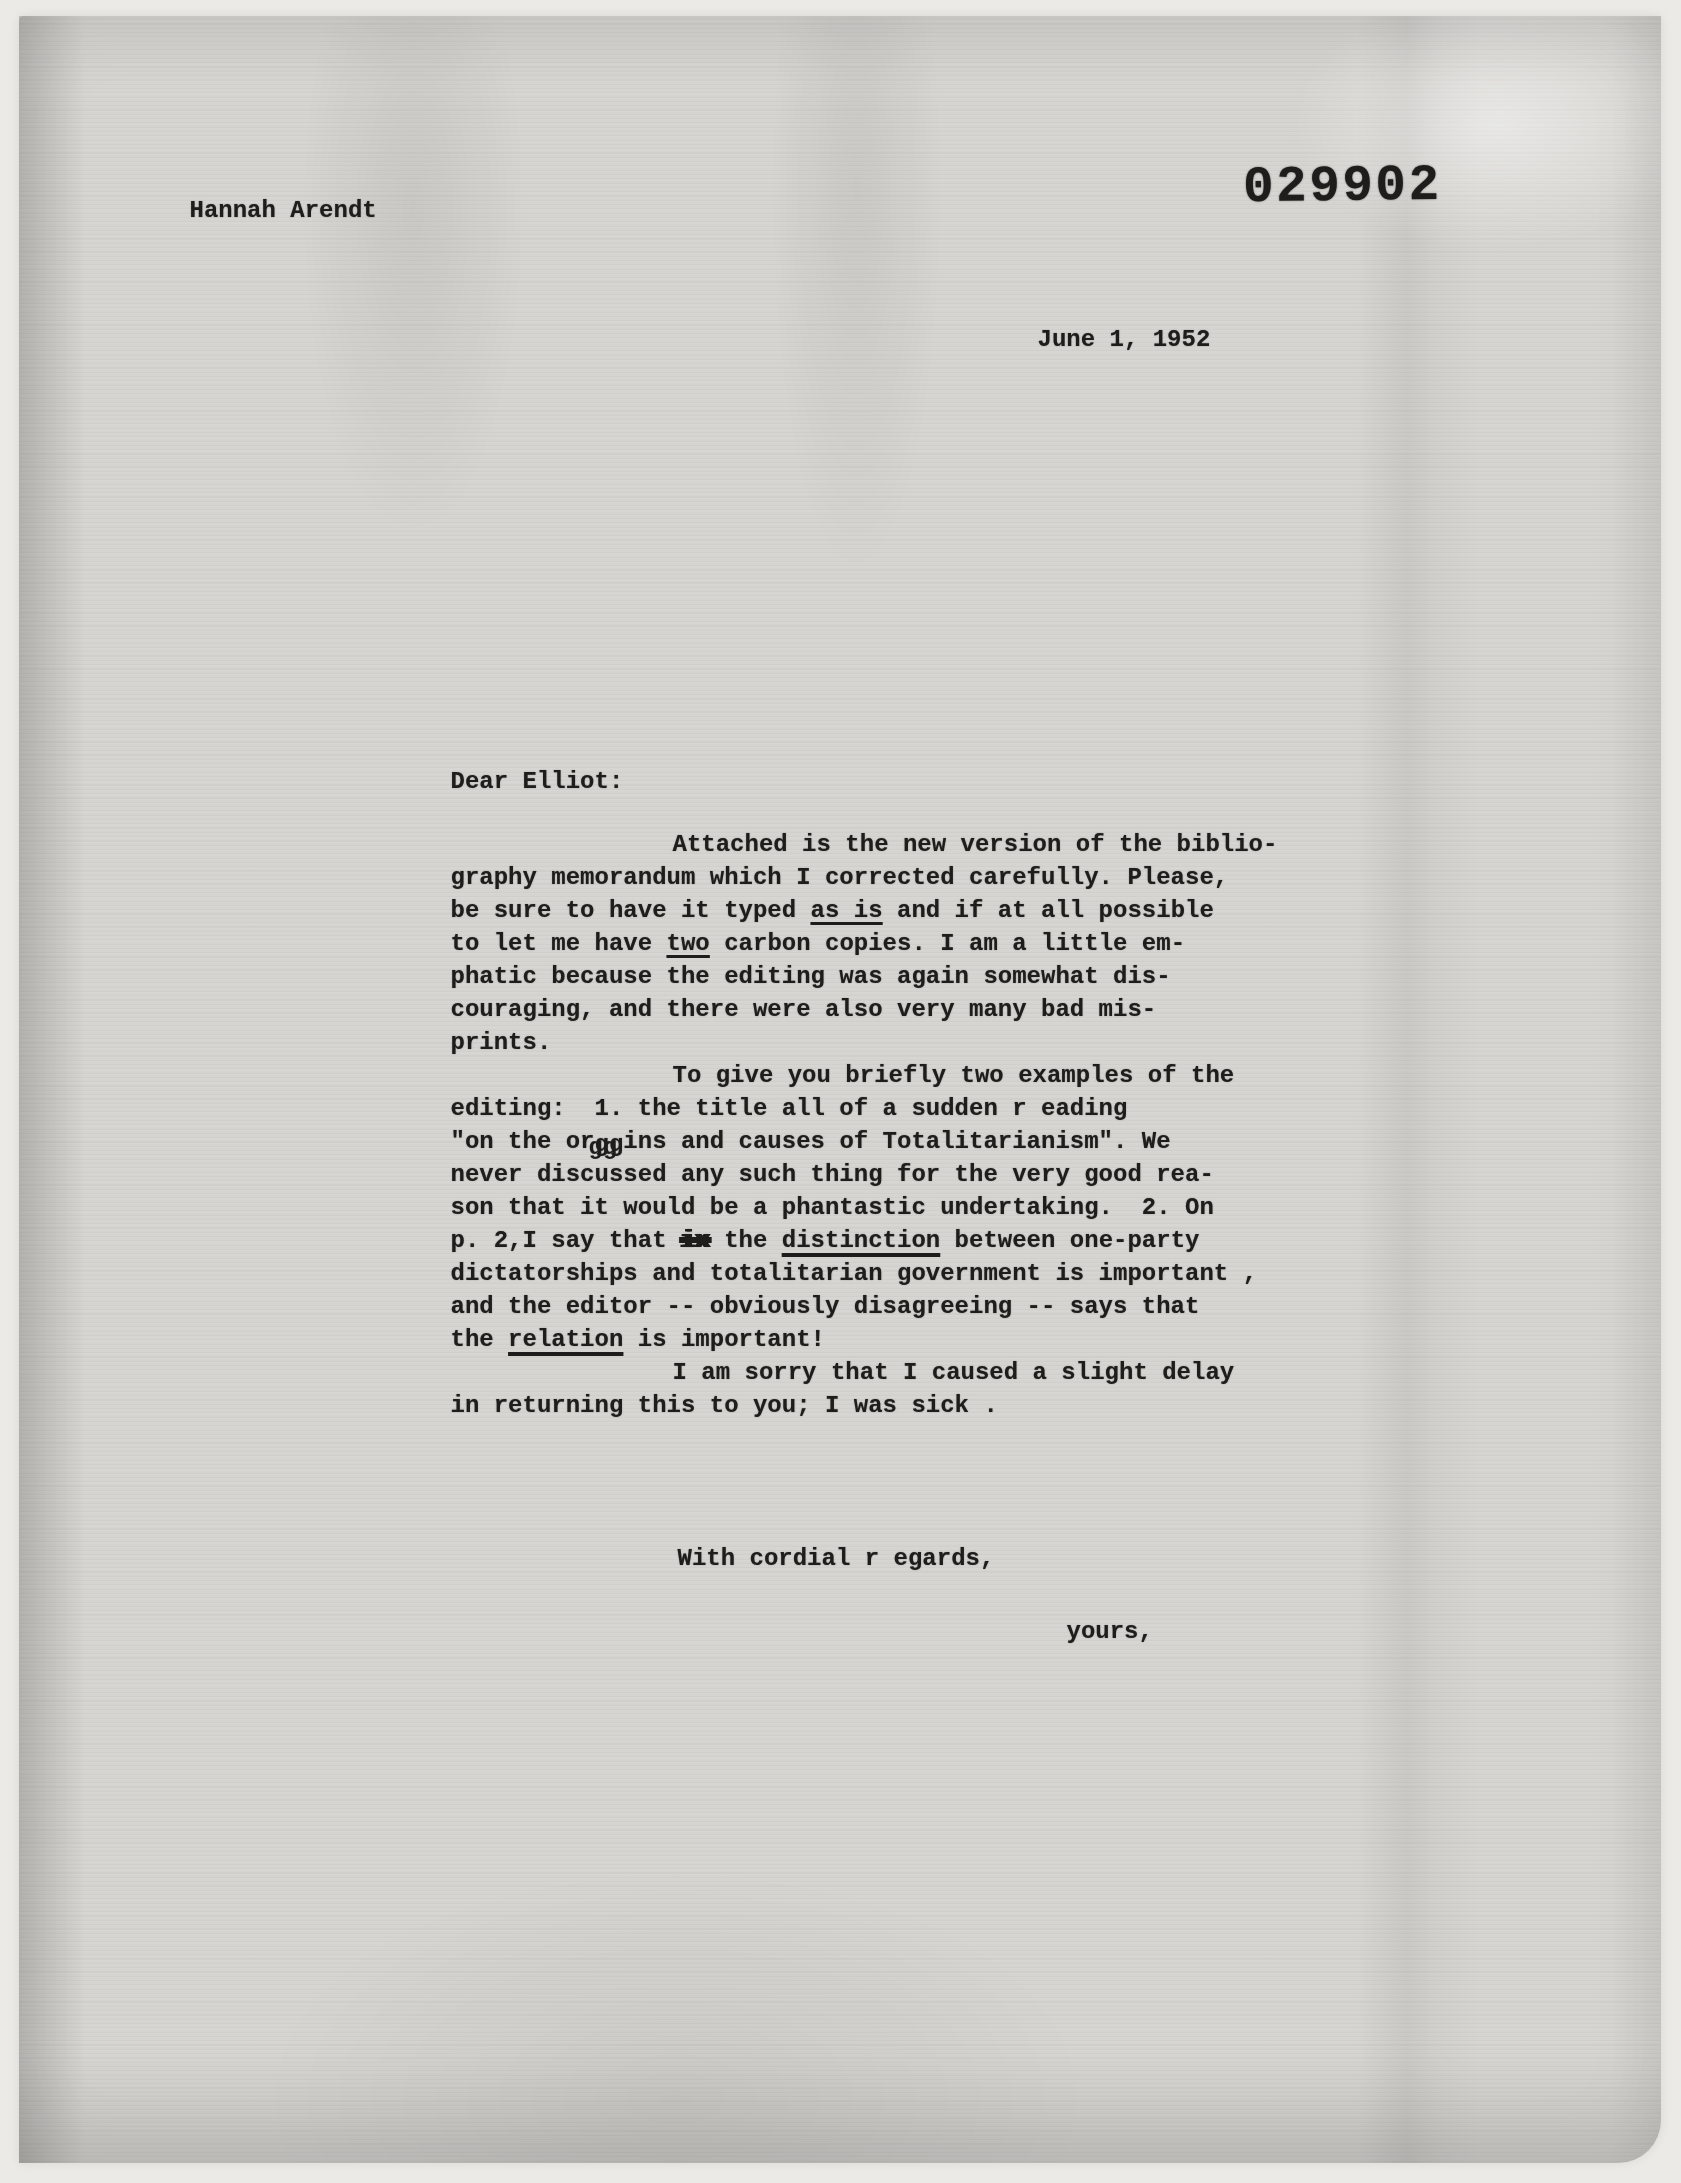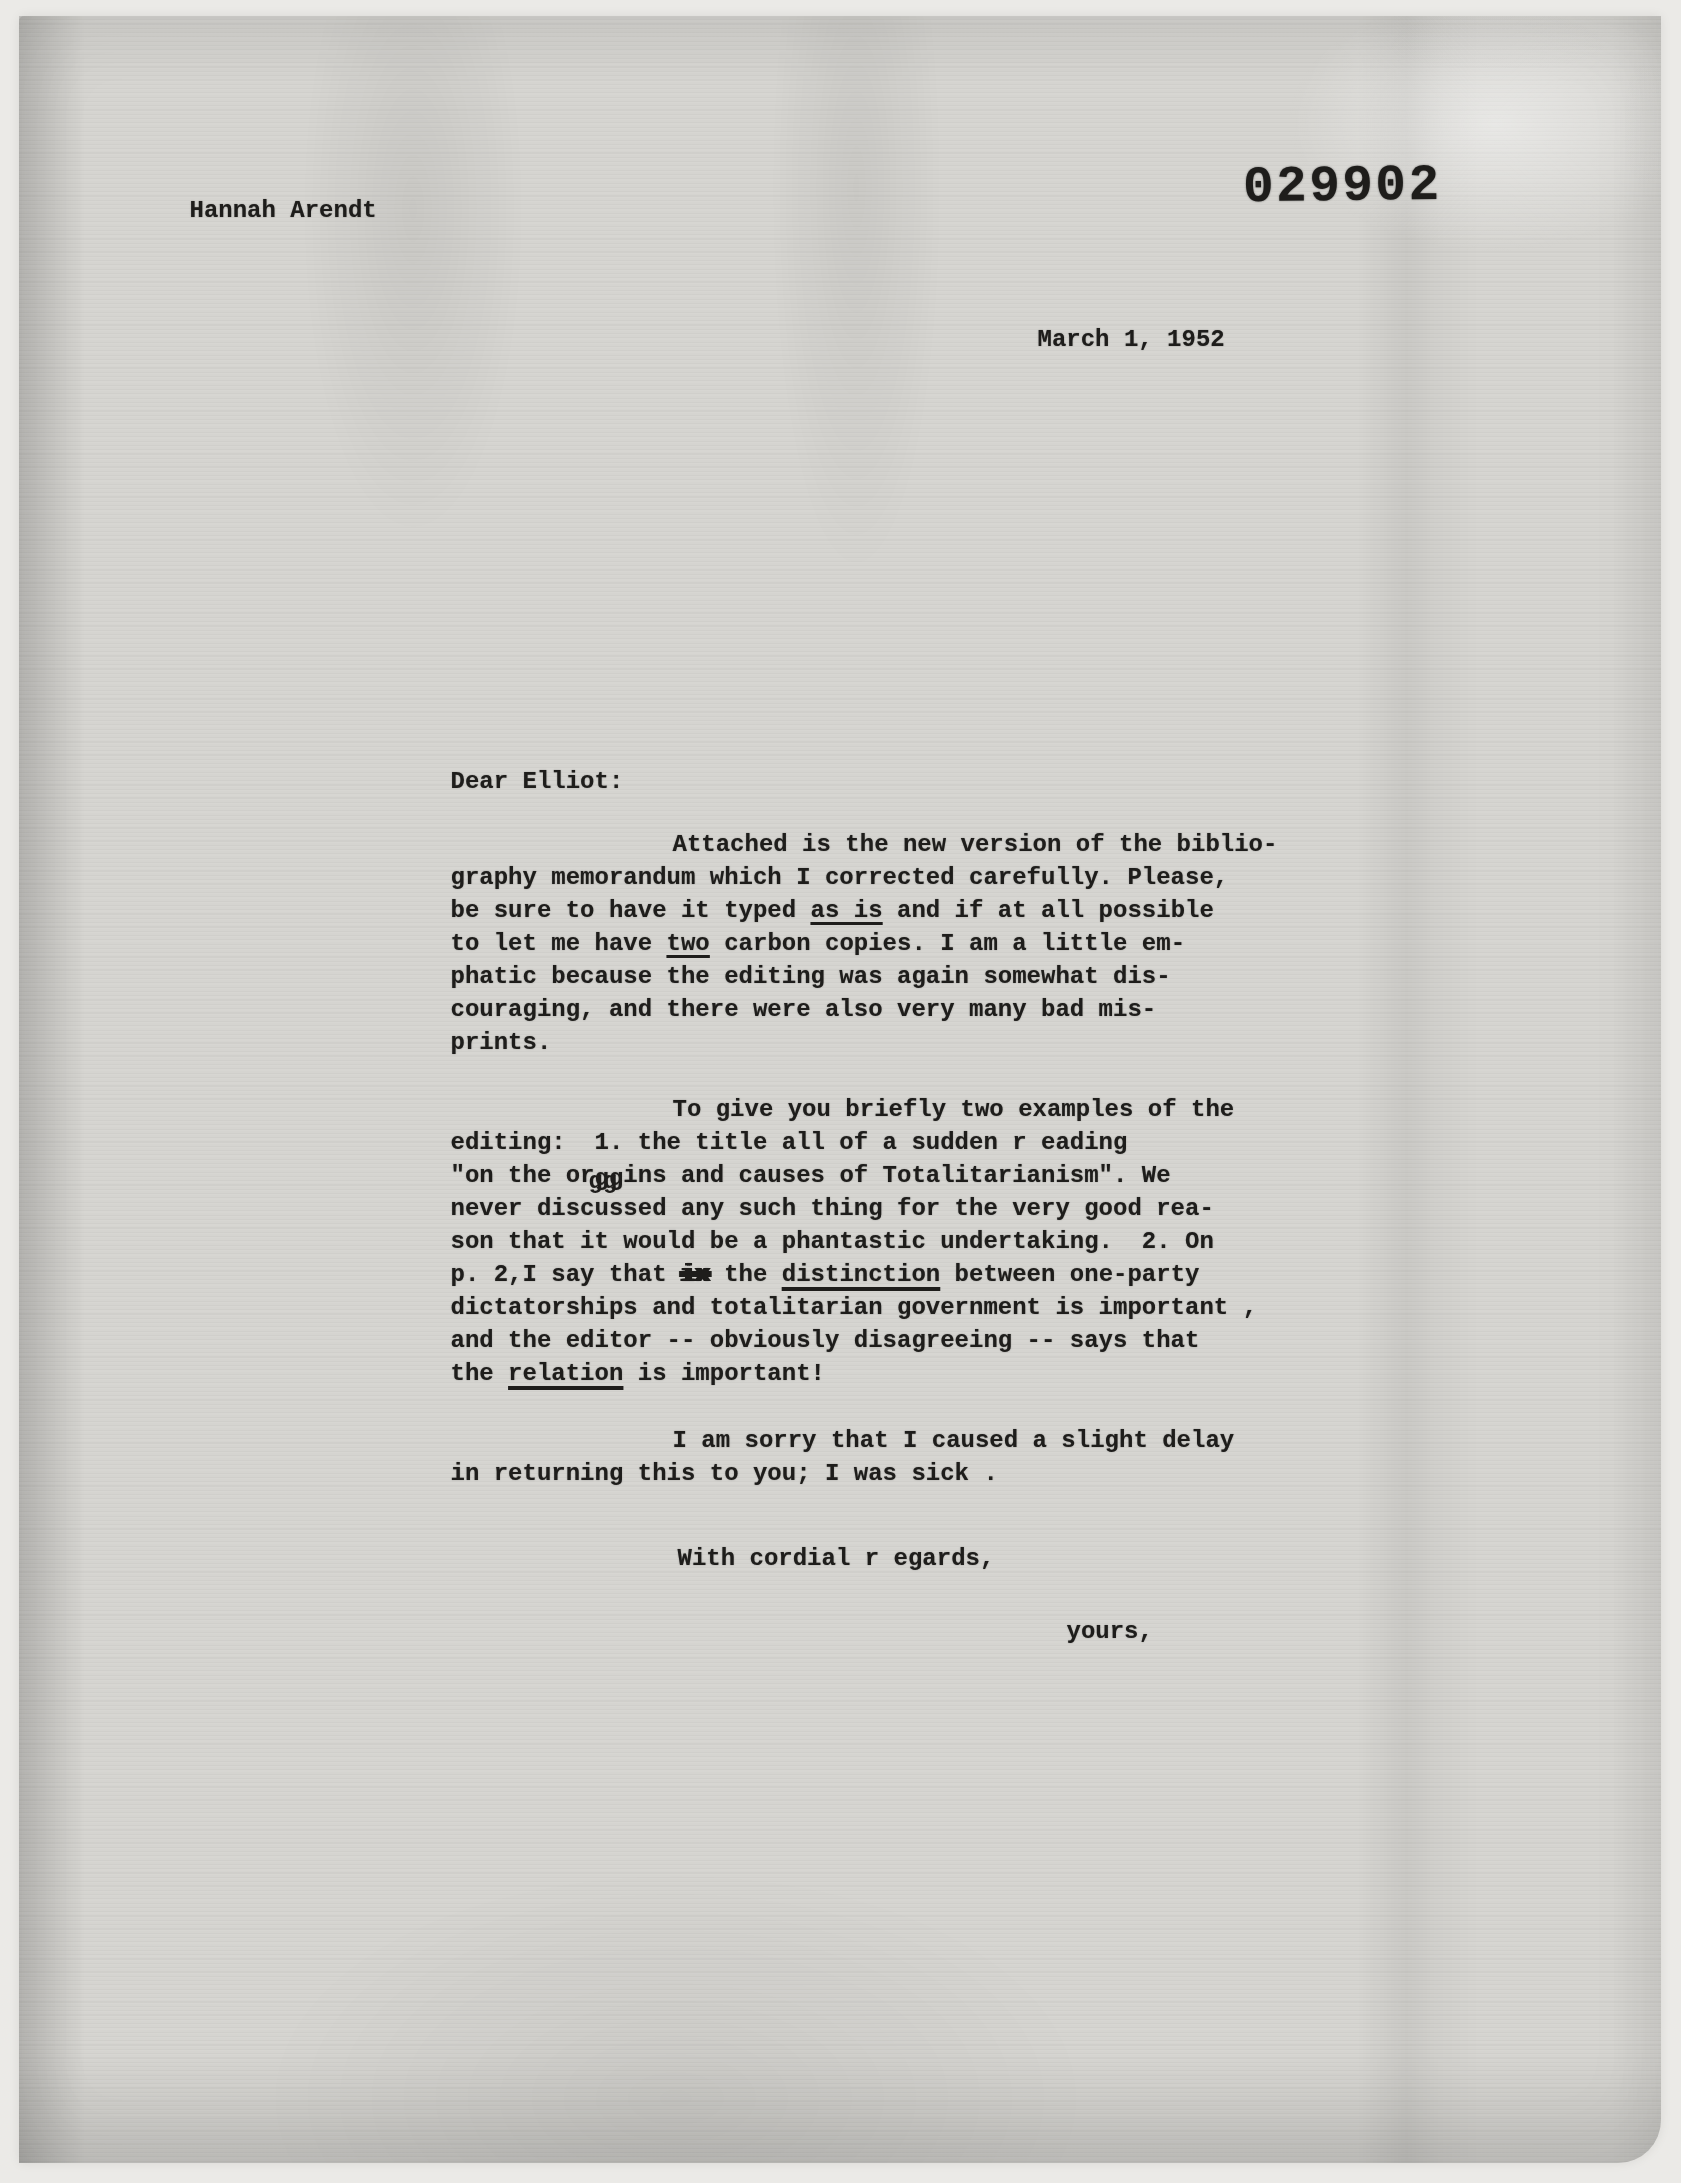--- a/index.html
+++ b/index.html
@@ -53,21 +53,21 @@
     font-size:51px;line-height:53px;letter-spacing:2.5px;
     transform:rotate(-0.7deg);
     text-shadow:0 0 1.9px rgba(12,12,12,0.55);
   }
   .date{left:1019px;top:307px;}
   .address{left:432px;top:513px;line-height:31px;}
   .salutation{left:432px;top:749px;}
   .body{left:432px;top:812px;width:1061px;}
   .line{white-space:pre;}
   .line.indent{padding-left:222px;}
-  .para + .para{margin-top:34px;}
+  .para + .para{}
   .body .para:nth-child(3){}
   .closing{left:659px;top:1526px;}
   .signoff{left:1048px;top:1599px;}
 
   
   .u{text-decoration:underline;text-decoration-thickness:3.1px;text-underline-offset:5px;text-decoration-skip-ink:none;}
   .u2{text-decoration:underline;text-decoration-thickness:4.3px;text-underline-offset:5.6px;text-decoration-skip-ink:none;}
   .ot{ 
     display:inline-block;
     transform:translateY(2.5px);
@@ -82,21 +82,21 @@
 </head>
 <body>
 
 <div class="scan">
   <div class="paper">
     <div class="overlay tex-lines"></div>
     <div class="overlay tex-shade"></div>
 
     <div class="type sender">Hannah Arendt</div>
     <div class="type stamp">029902</div>
-    <div class="type date">March 1, 1952</div>
+    <div class="type date">June 1, 1952</div>
 
 
     <div class="type salutation">Dear Elliot:</div>
 
     <div class="type body"><div class="para"><div class="line indent"><span>Attached is the new version of the biblio-</span></div><div class="line"><span>graphy memorandum which I corrected carefully. Please,</span></div><div class="line"><span>be sure to have it typed </span><span class="u">as is</span><span> and if at all possible</span></div><div class="line"><span>to let me have </span><span class="u">two</span><span> carbon copies. I am a little em-</span></div><div class="line"><span>phatic because the editing was again somewhat dis-</span></div><div class="line"><span>couraging, and there were also very many bad mis-</span></div><div class="line"><span>prints.</span></div></div><div class="para"><div class="line indent"><span>To give you briefly two examples of the</span></div><div class="line"><span>editing:  1. the title all of a sudden r eading</span></div><div class="line"><span>"on the or</span><span class="ot">gg</span><span>ins and causes of Totalitarianism". We</span></div><div class="line"><span>never discussed any such thing for the very good rea-</span></div><div class="line"><span>son that it would be a phantastic undertaking.  2. On</span></div><div class="line"><span>p. 2,I say that </span><span class="xout">ix</span><span> the </span><span class="u2">distinction</span><span> between one-party</span></div><div class="line"><span>dictatorships and totalitarian government is important ,</span></div><div class="line"><span>and the editor -- obviously disagreeing -- says that</span></div><div class="line"><span>the </span><span class="u2">relation</span><span> is important!</span></div></div><div class="para"><div class="line indent"><span>I am sorry that I caused a slight delay</span></div><div class="line"><span>in returning this to you; I was sick .</span></div></div></div>
 
     <div class="type closing">With cordial r egards,</div>
     <div class="type signoff">yours,</div>
   </div>
 </div>

